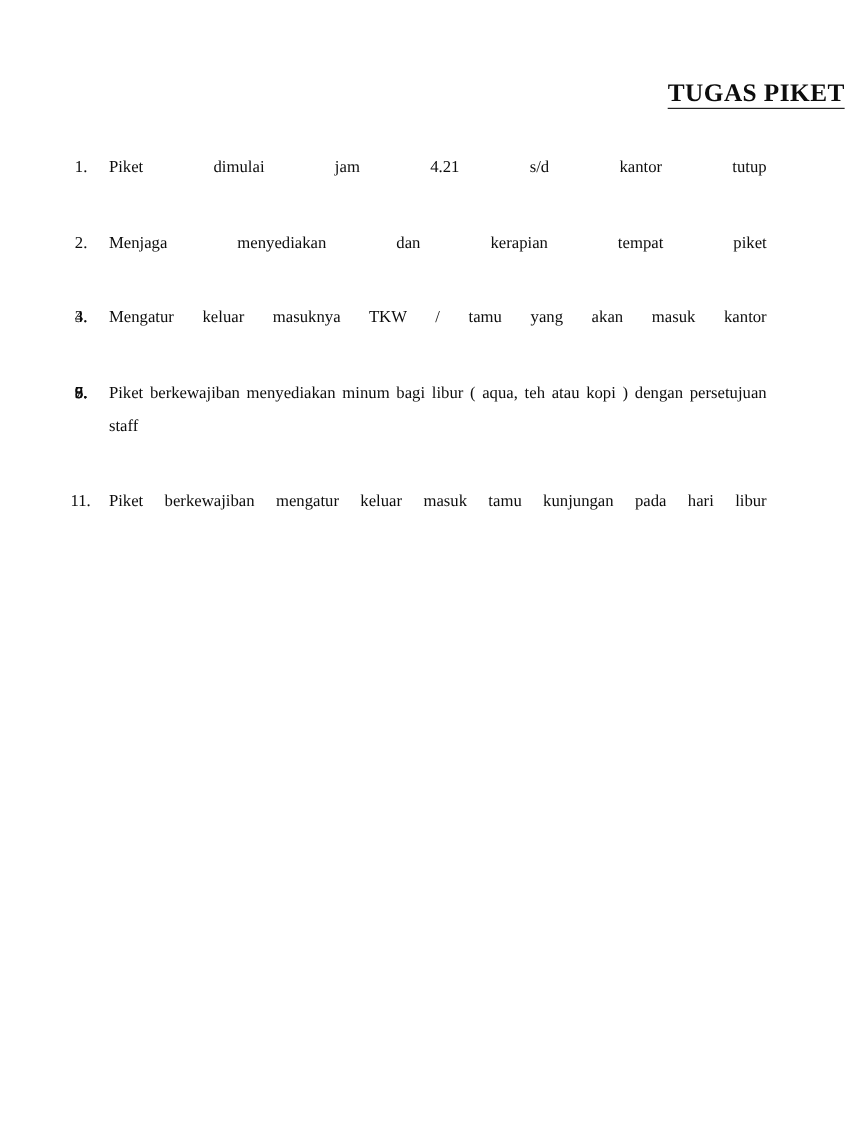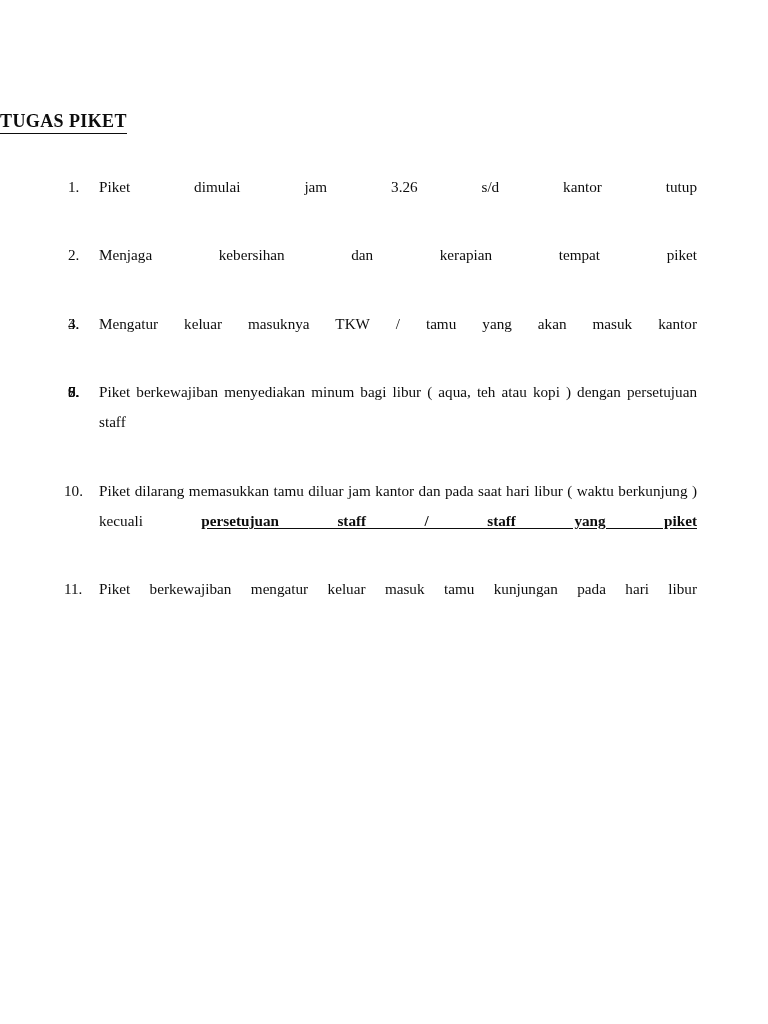--- a/index.html
+++ b/index.html
@@ -19,26 +19,26 @@
 
   .page {
     width: 768px;
     height: 1024px;
     box-sizing: border-box;
     padding: 0;
     background: #ffffff;
   }
 
   .doc-title {
-    text-align: left;
-    font-size: 18px;
+    text-align: right;
+    font-size: 23px;
     font-weight: bold;
     letter-spacing: 0.4px;
     margin: 0;
-    padding-top: 112px;
+    padding-top: 72px;
     line-height: 1.1;
   }
   .doc-title .title-text {
     border-bottom: 1.6px solid #0d0d0d;
     padding-bottom: 1px;
     display: inline-block;
   }
 
   .task-list {
     list-style: none;
@@ -98,26 +98,26 @@
 <div class="page">
 
   <h1 class="doc-title">
     <span class="title-text">TUGAS PIKET</span>
   </h1>
 
   <ol class="task-list">
 
     <li class="task-item">
       <span class="task-num">1.</span>
-      <span class="task-text">Piket dimulai jam 3.26 s/d kantor tutup</span>
+      <span class="task-text">Piket dimulai jam 4.21 s/d kantor tutup</span>
     </li>
 
     <li class="task-item">
       <span class="task-num">2.</span>
-      <span class="task-text">Menjaga kebersihan dan kerapian tempat piket</span>
+      <span class="task-text">Menjaga menyediakan dan kerapian tempat piket</span>
     </li>
 
     <li class="task-item">
       <span class="task-num">3.</span>
     </li>
 
     <li class="task-item">
       <span class="task-num">4.</span>
       <span class="task-text">Mengatur keluar masuknya TKW / tamu yang akan masuk kantor</span>
     </li>
@@ -136,24 +136,20 @@
 
     <li class="task-item">
       <span class="task-num">8.</span>
     </li>
 
     <li class="task-item">
       <span class="task-num">9.</span>
       <span class="task-text">Piket berkewajiban menyediakan minum bagi libur ( aqua, teh atau kopi ) dengan persetujuan staff</span>
     </li>
 
-    <li class="task-item wide-num">
-      <span class="task-num">10.</span>
-      <span class="task-text"><span>Piket dilarang memasukkan tamu diluar jam kantor dan pada saat hari libur ( waktu berkunjung ) kecuali </span><span class="emph">persetujuan staff / staff yang piket</span></span>
-    </li>
 
     <li class="task-item wide-num">
       <span class="task-num">11.</span>
       <span class="task-text">Piket berkewajiban mengatur keluar masuk tamu kunjungan pada hari libur</span>
     </li>
 
   </ol>
 </div>
 
 </body></html>

